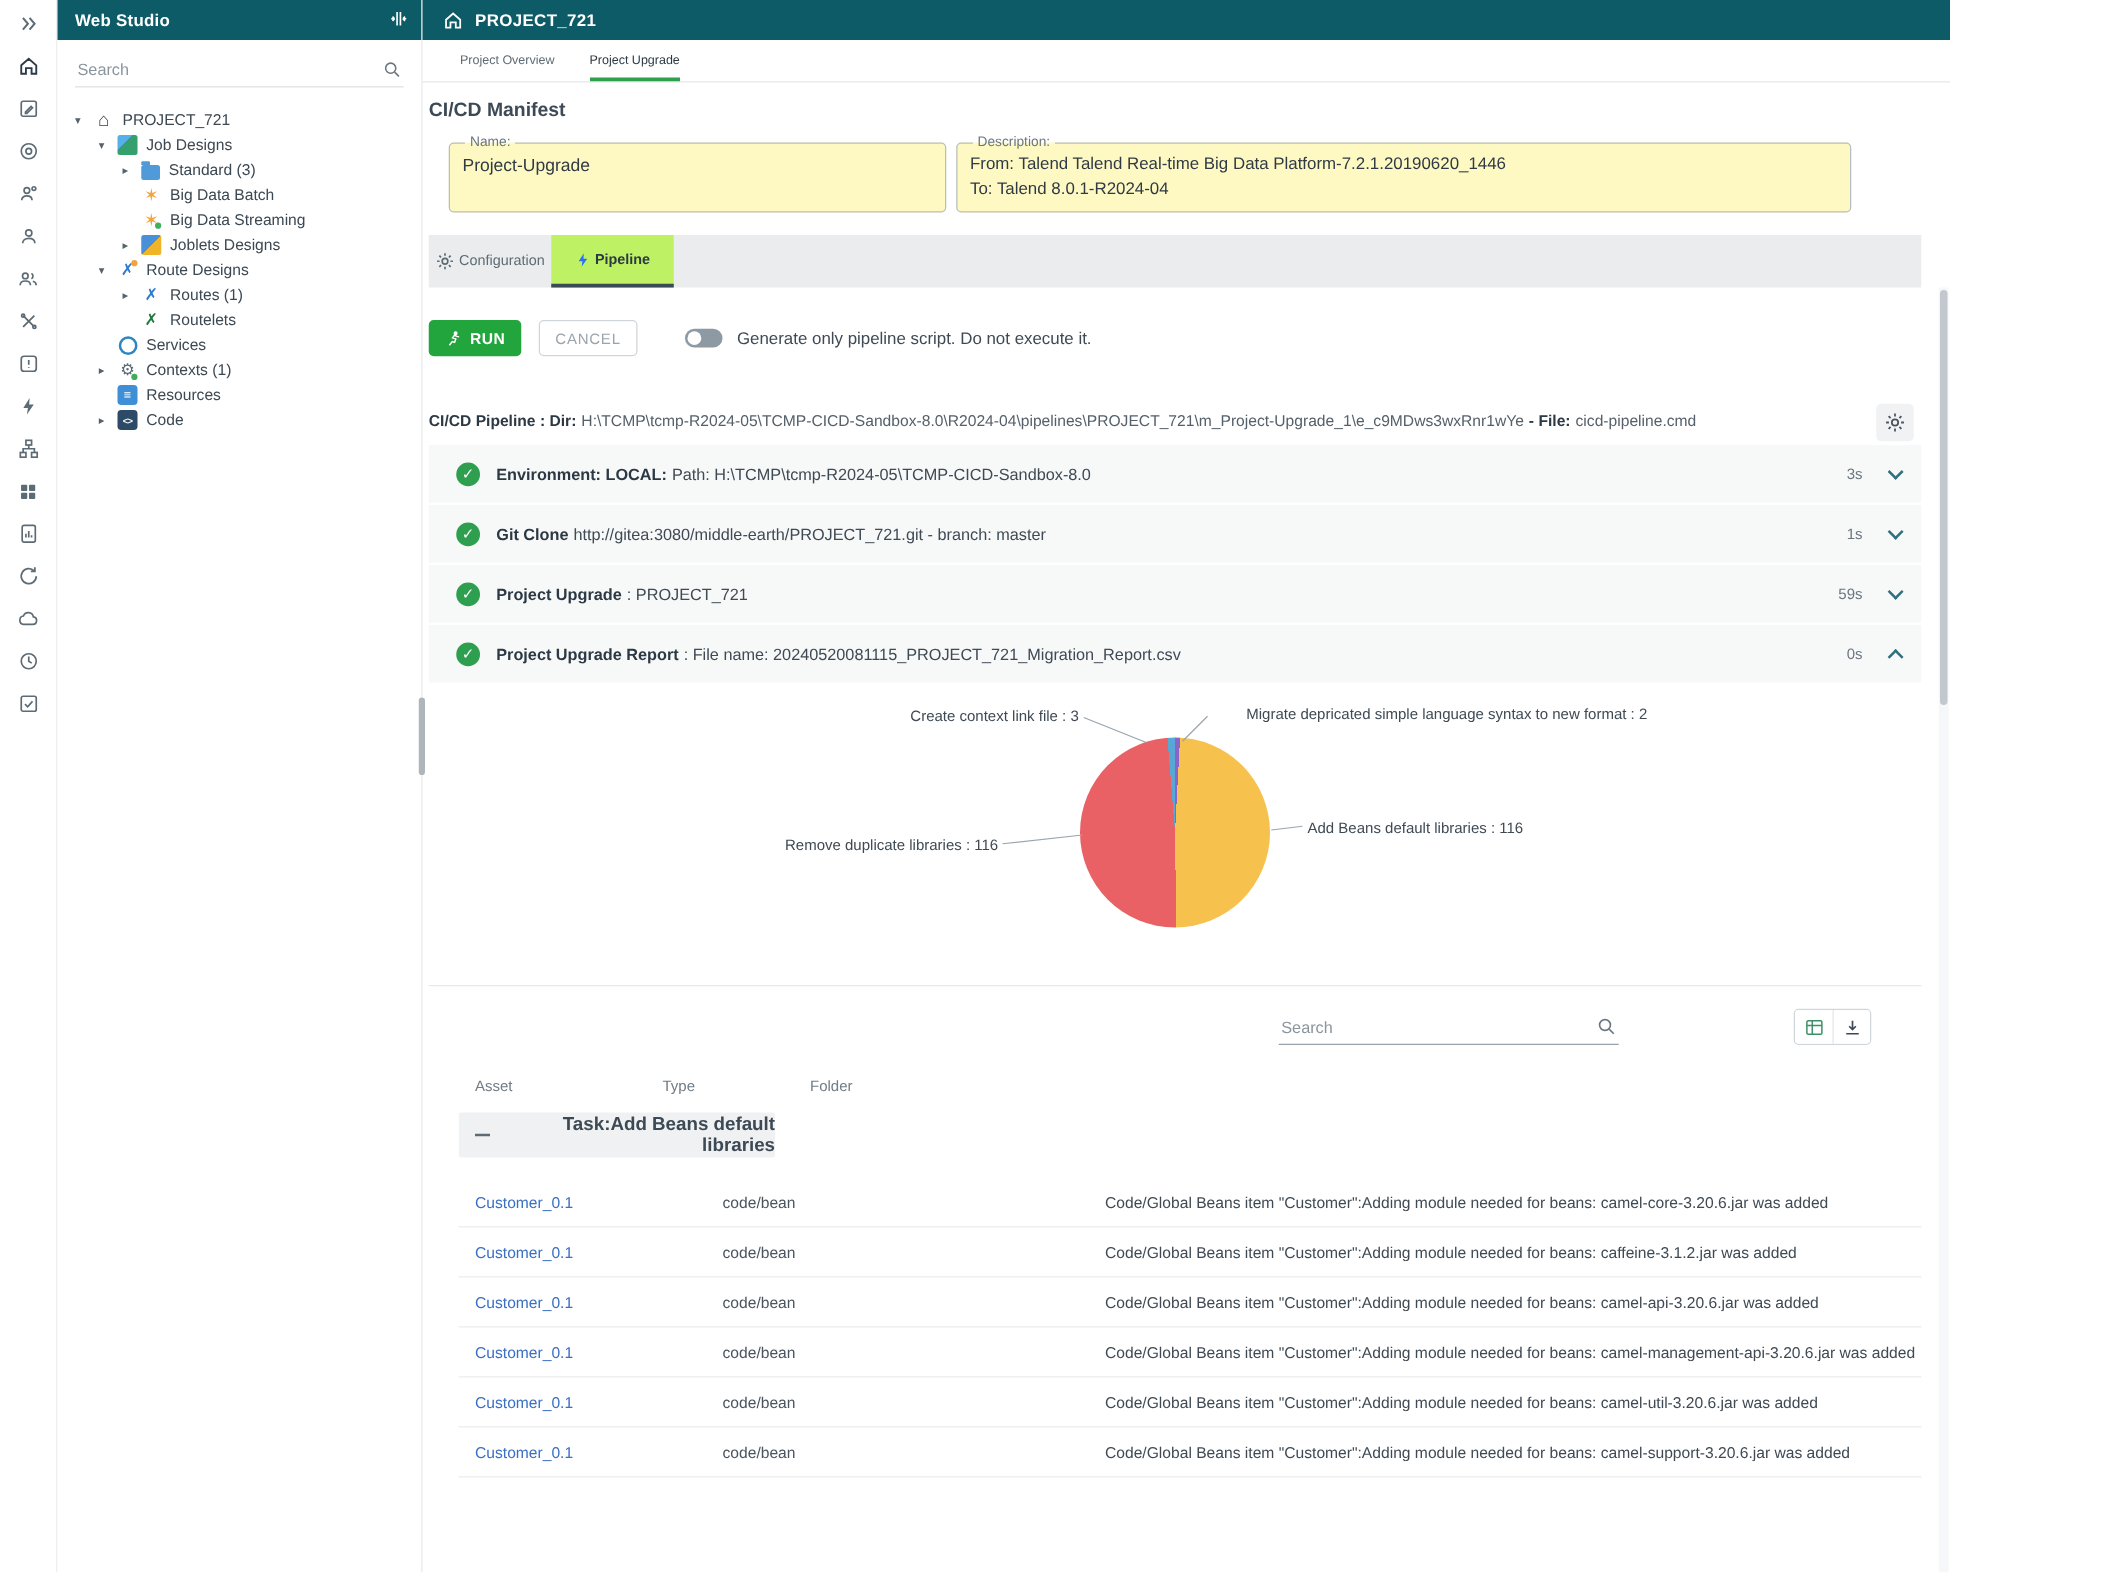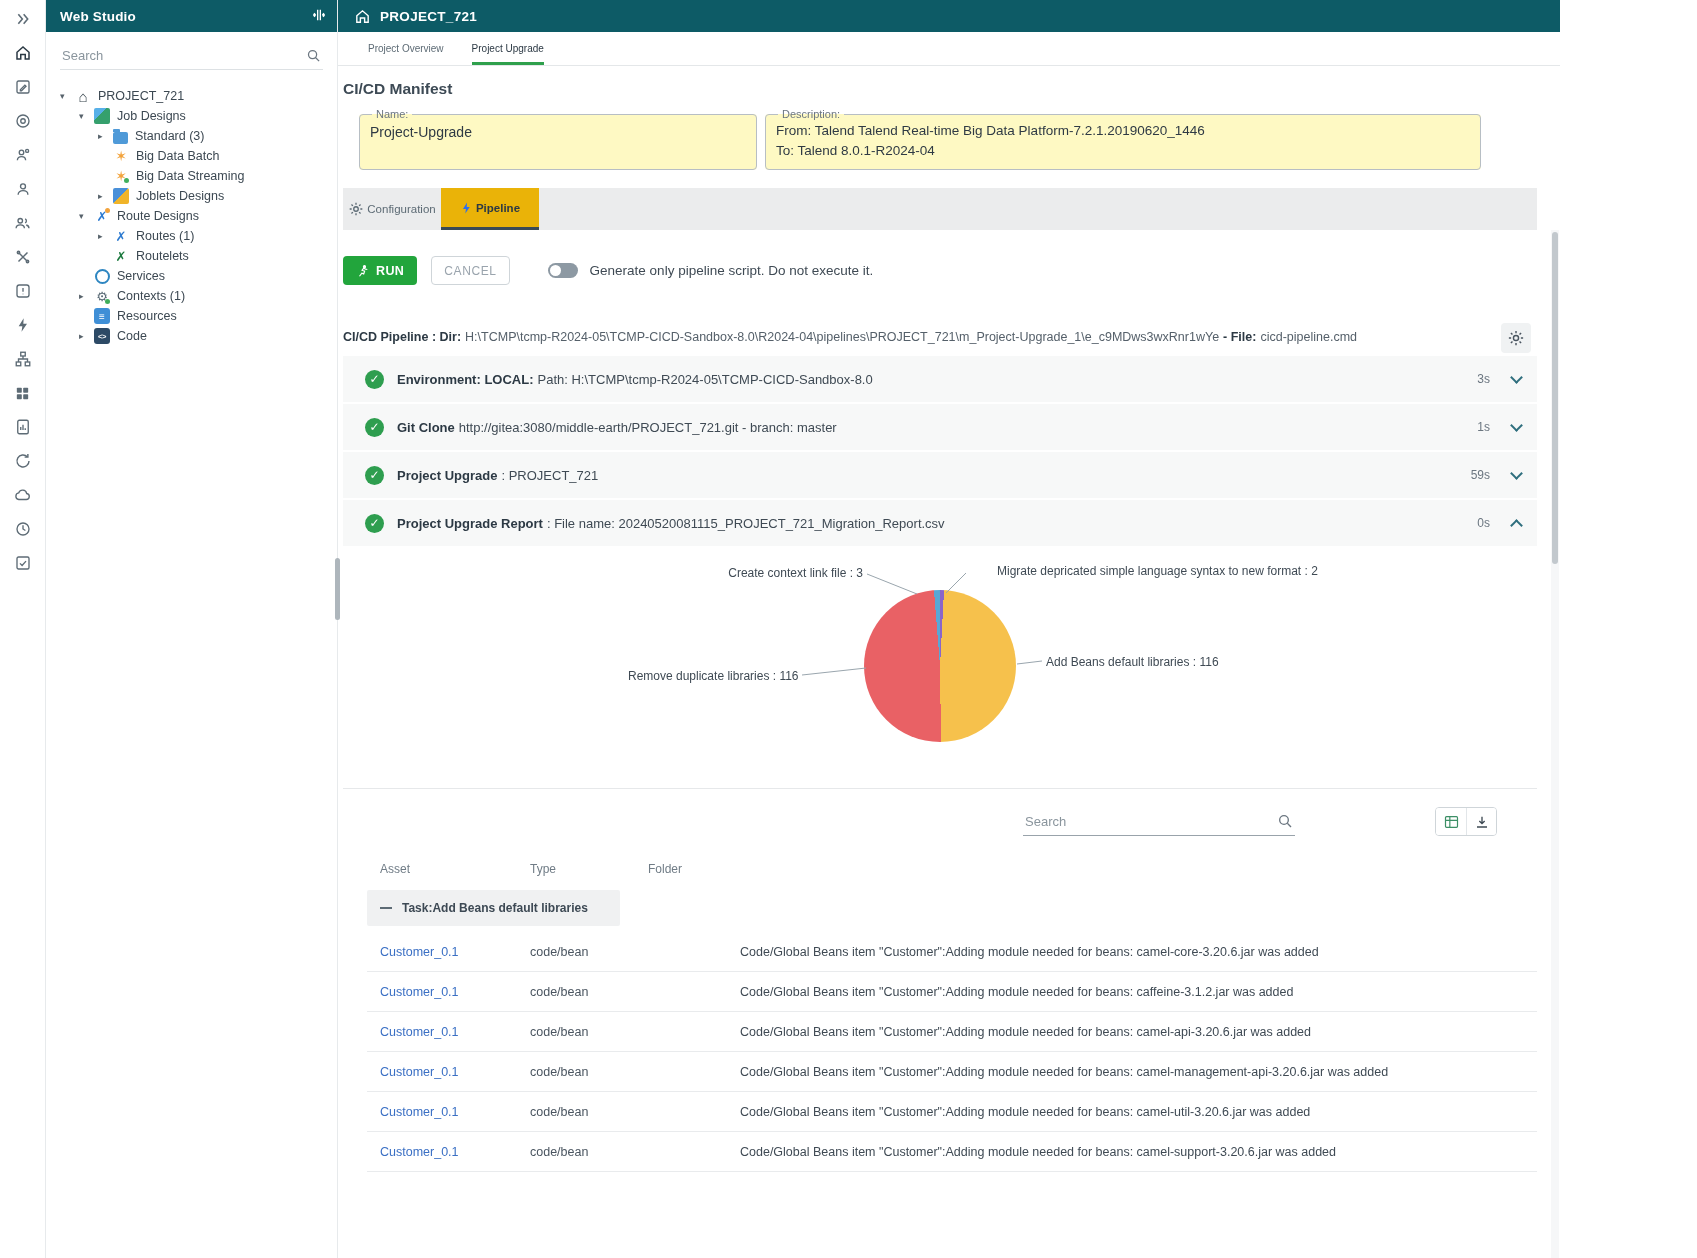--- a/index.html
+++ b/index.html
@@ -74,21 +74,21 @@
   fieldset { border:1px solid #b7bec4; border-radius:4px; padding:1px 10px 8px 10px; background:#fef9c3; }
   legend { font-size:11px; color:#6b7680; padding:0 4px; margin-left:2px; }
   .f-name { width:398px; }
   .f-name .val { font-size:14px; color:#2f3a44; margin-top:3px; }
   .f-desc { width:716px; margin-left:8px; }
   .f-desc .val { font-size:13.5px; color:#2f3a44; line-height:20px; }
 
   .subtabs { display:flex; background:#ebeced; margin-top:18px; height:42px; }
   .subtab { width:98px; display:flex; align-items:center;
     justify-content:center; gap:3px; font-size:11.5px; color:#5d6b75; cursor:pointer; }
-  .subtab.active { background:#eab308; border-bottom:3px solid #3a4a55; color:#2c3944; font-weight:bold; }
+  .subtab.active { background:#bef264; border-bottom:3px solid #3a4a55; color:#2c3944; font-weight:bold; }
 
   .run-row { display:flex; align-items:center; margin-top:26px; }
   .btn-run { background:#22a53c; color:#fff; border:none; border-radius:4px; height:29px;
     padding:0 13px; font-weight:bold; font-size:12.5px; display:flex; align-items:center; gap:6px;
     letter-spacing:.4px; cursor:pointer; }
   .btn-cancel { margin-left:14px; background:#fff; color:#9aa4ad; border:1px solid #cfd5d9;
     border-radius:4px; height:29px; padding:0 12px; font-size:12px; letter-spacing:.6px; cursor:pointer; }
   .switch { margin-left:38px; width:30px; height:15px; border-radius:8px; background:#8d99a3;
     position:relative; cursor:pointer; flex:none; }
   .switch::before { content:""; position:absolute; left:2px; top:2px; width:11px; height:11px;
@@ -142,25 +142,25 @@
   .iconbtns { display:flex; border:1px solid #cfd5d9; border-radius:4px; margin-right:40px; overflow:hidden; }
   .iconbtns button { width:30px; height:27px; background:#fff; border:none; display:flex;
     align-items:center; justify-content:center; cursor:pointer; }
   .iconbtns button + button { border-left:1px solid #e2e6e9; }
 
   .tbl { margin:26px 0 0 24px; }
   .thead { display:grid; grid-template-columns:163px 118px 92px 1fr; font-size:12px; color:#707c86;
     padding-bottom:14px; }
   .thead .c1 { padding-left:13px; }
   .group-row { background:#f0f1f2; width:253px; height:36px; display:flex; align-items:center;
-    gap:10px; padding-left:13px; font-size:12px; font-weight:bold; color:#3d4954; border-radius:2px;
-    margin-bottom:6px; cursor:pointer;text-align:right; }
+    gap:10px; padding-left:13px; font-size:15px; font-weight:bold; color:#3d4954; border-radius:2px;
+    margin-bottom:16px; cursor:pointer;text-align:right; }
   .dash { width:12px; border-top:2px solid #5d6b75; flex:none; }
   .trow { display:grid; grid-template-columns:163px 118px 92px 1fr; align-items:center; height:40px;
-    border-bottom:1px solid #e9ebed; font-size:12.5px; }
+    border-bottom:1px solid #e9ebed; font-size:12.5px;gap:48px; }
   .trow .asset { color:#3a6fc4; padding-left:13px; cursor:pointer; }
   .trow .type { color:#4a5560; }
   .trow .details { color:#3f4a54; white-space:nowrap; overflow:hidden; }
 
   .vscroll { position:absolute; top:230px; bottom:0; width:8px; left:1551px; background:#f6f7f8; z-index:6; }
   .vscroll .thumb { position:absolute; top:2px; left:1px; width:6px; height:332px; background:#c2c8cd;
     border-radius:3px; }
 </style>
 </head>
 <body>

